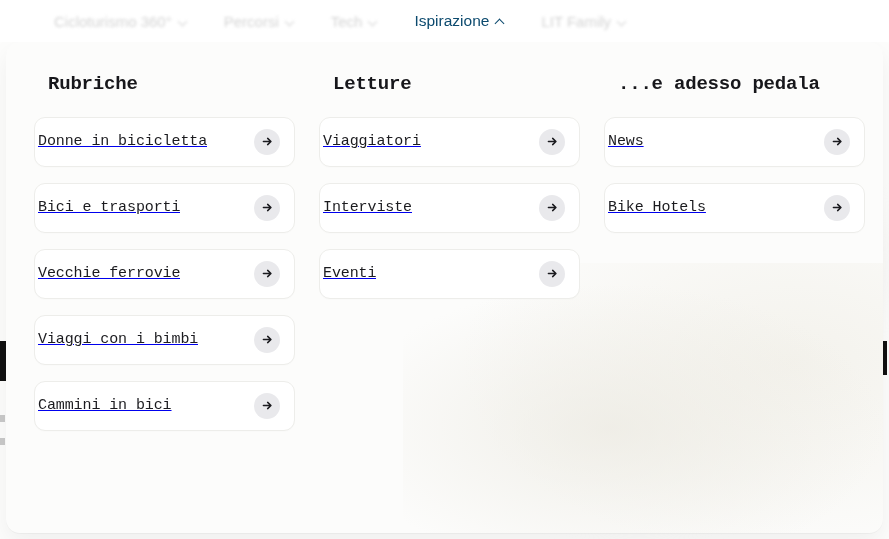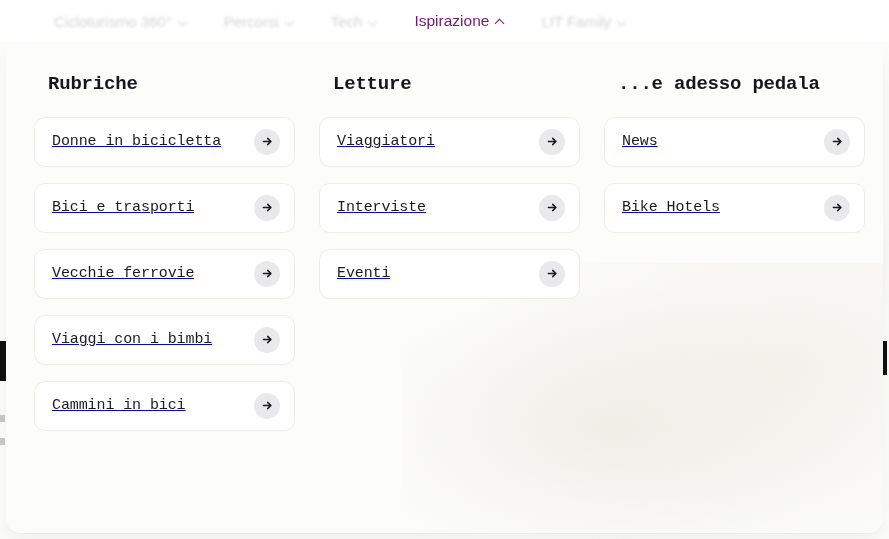--- a/index.html
+++ b/index.html
@@ -98,21 +98,21 @@
     height: 42px;
     cursor: pointer;
     font-size: 15px;
     color: #d8d8d8;
     filter: blur(1.6px);
     white-space: nowrap;
   }
   .nav-item.is-blurred { color: #d4d4d4; }
   .nav-item.is-active {
     filter: none;
-    color: #701a75;
+    color: #0c4a6e;
     font-size: 15.5px;
   }
   .nav-caret {
     display: inline-block;
     width: 9px;
     height: 9px;
     position: relative;
     flex: none;
   }
   .nav-caret::before {
@@ -179,21 +179,21 @@
     line-height: 1.1;
   }
 
   .menu-card {
     display: flex;
     align-items: center;
     justify-content: space-between;
     width: 261px;
     height: 50px;
     box-sizing: border-box;
-    padding: 0 14px 0 17px;
+    padding: 0 14px 0 3px;
     margin-bottom: 16px;
     background: #ffffff;
     border: 1px solid #ededea;
     border-radius: 11px;
     cursor: pointer;
     box-shadow: 0 1px 1px rgba(0,0,0,.012);
   }
   .menu-card-label {
     font-size: 15px;
     color: #1b1b1f;

